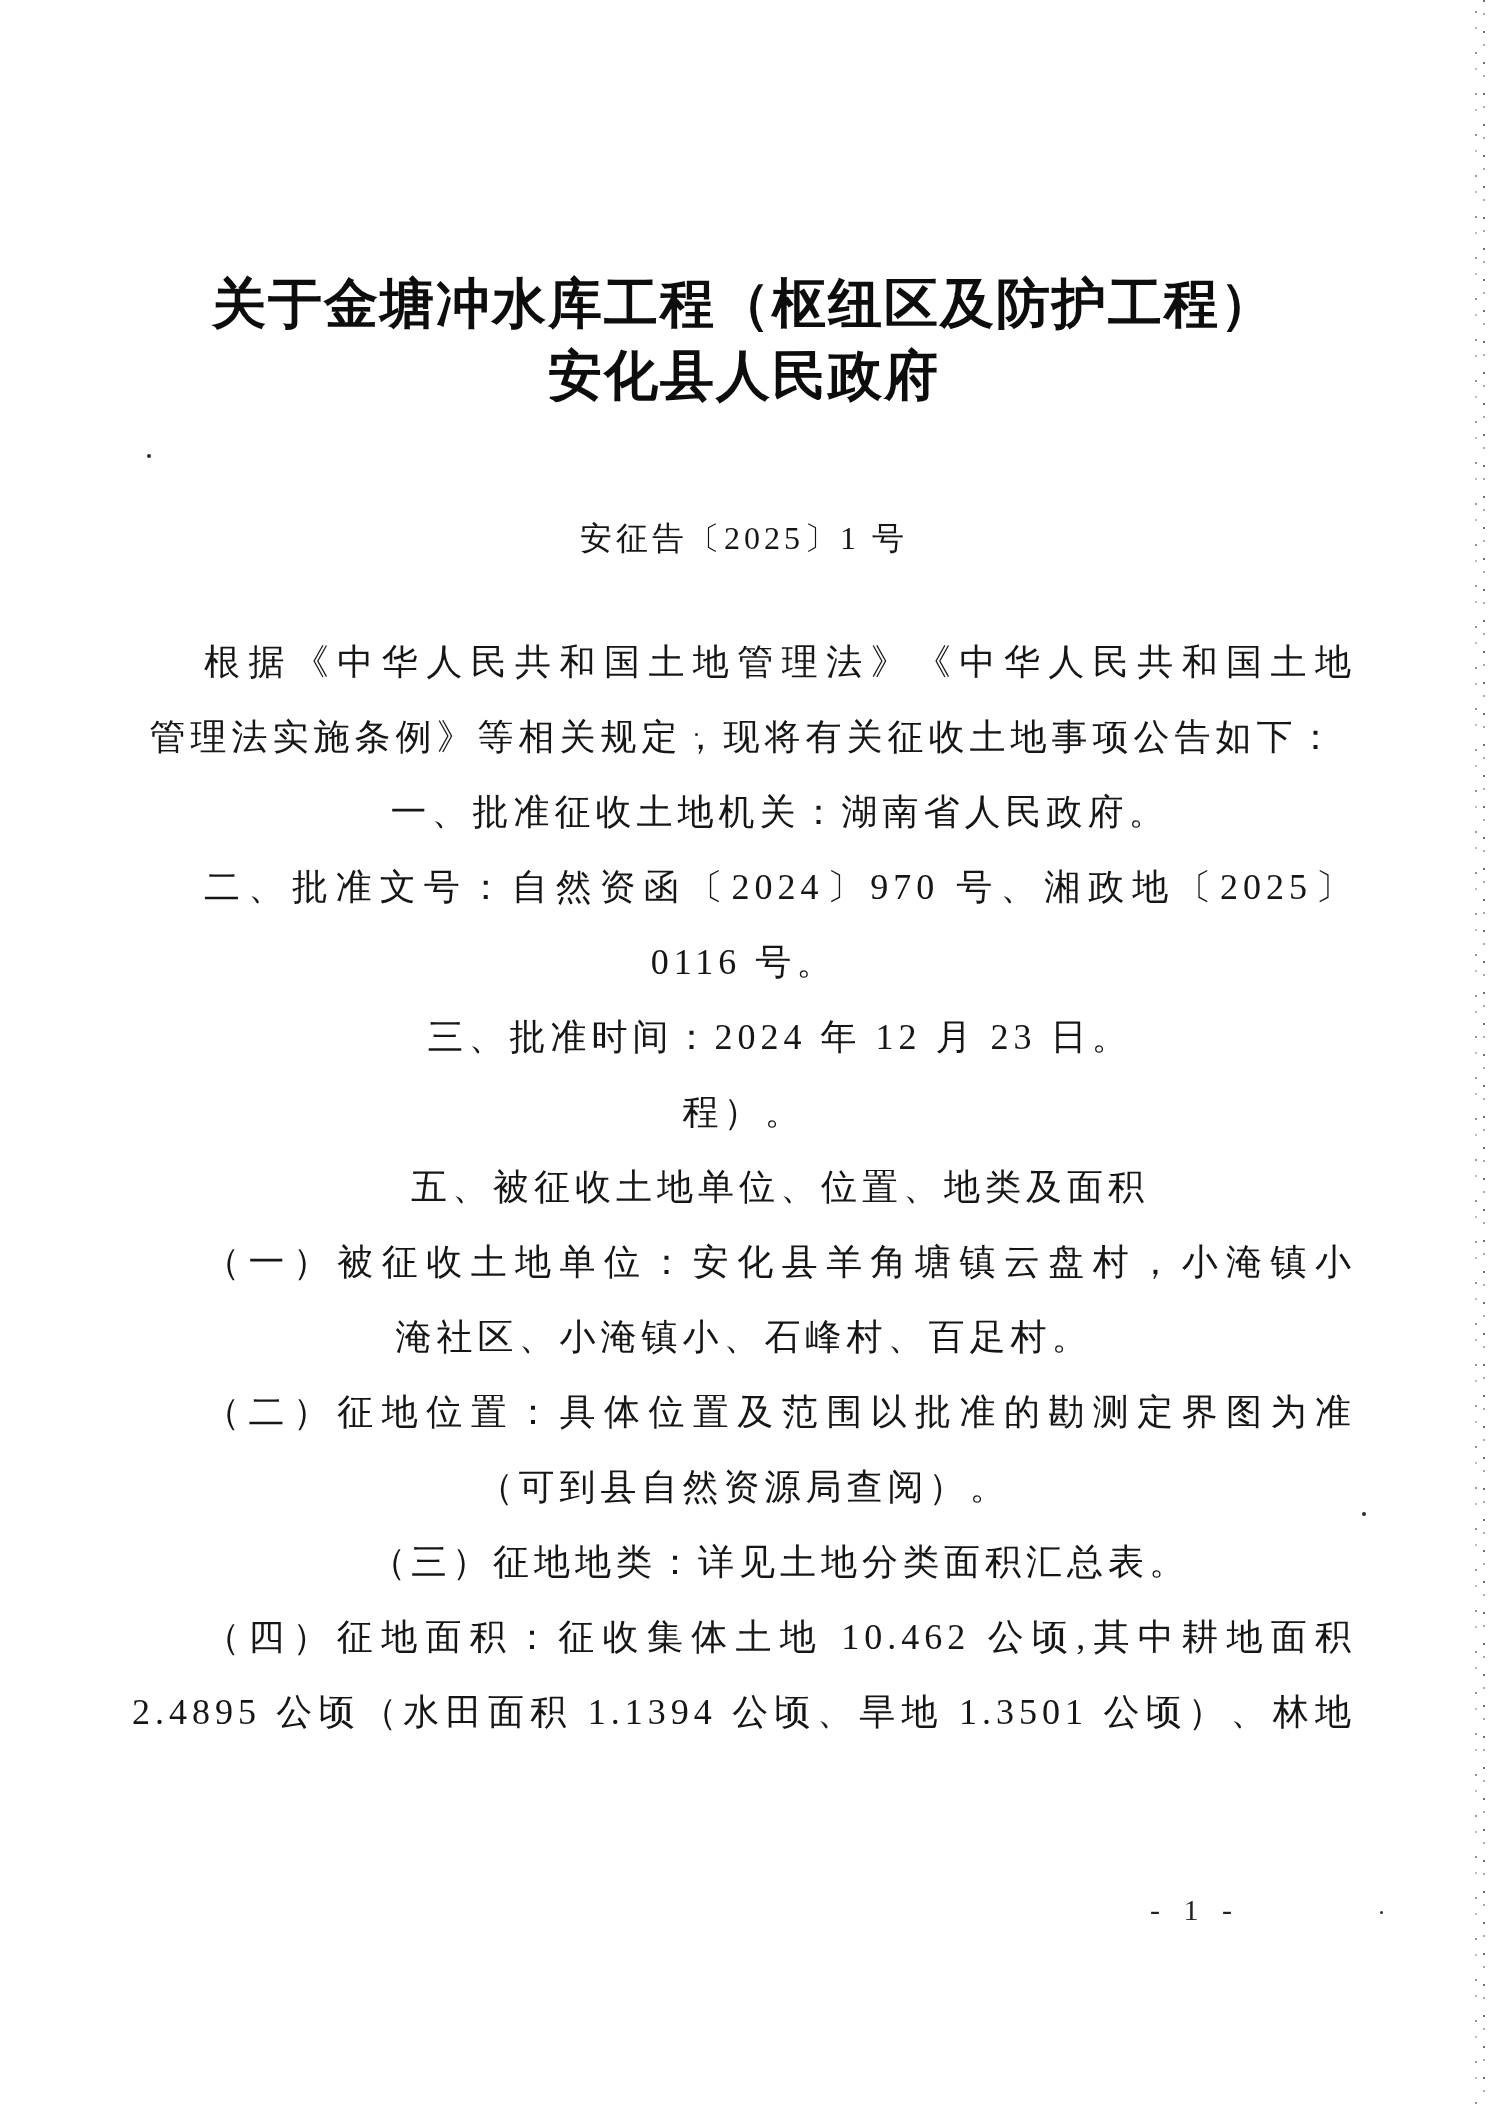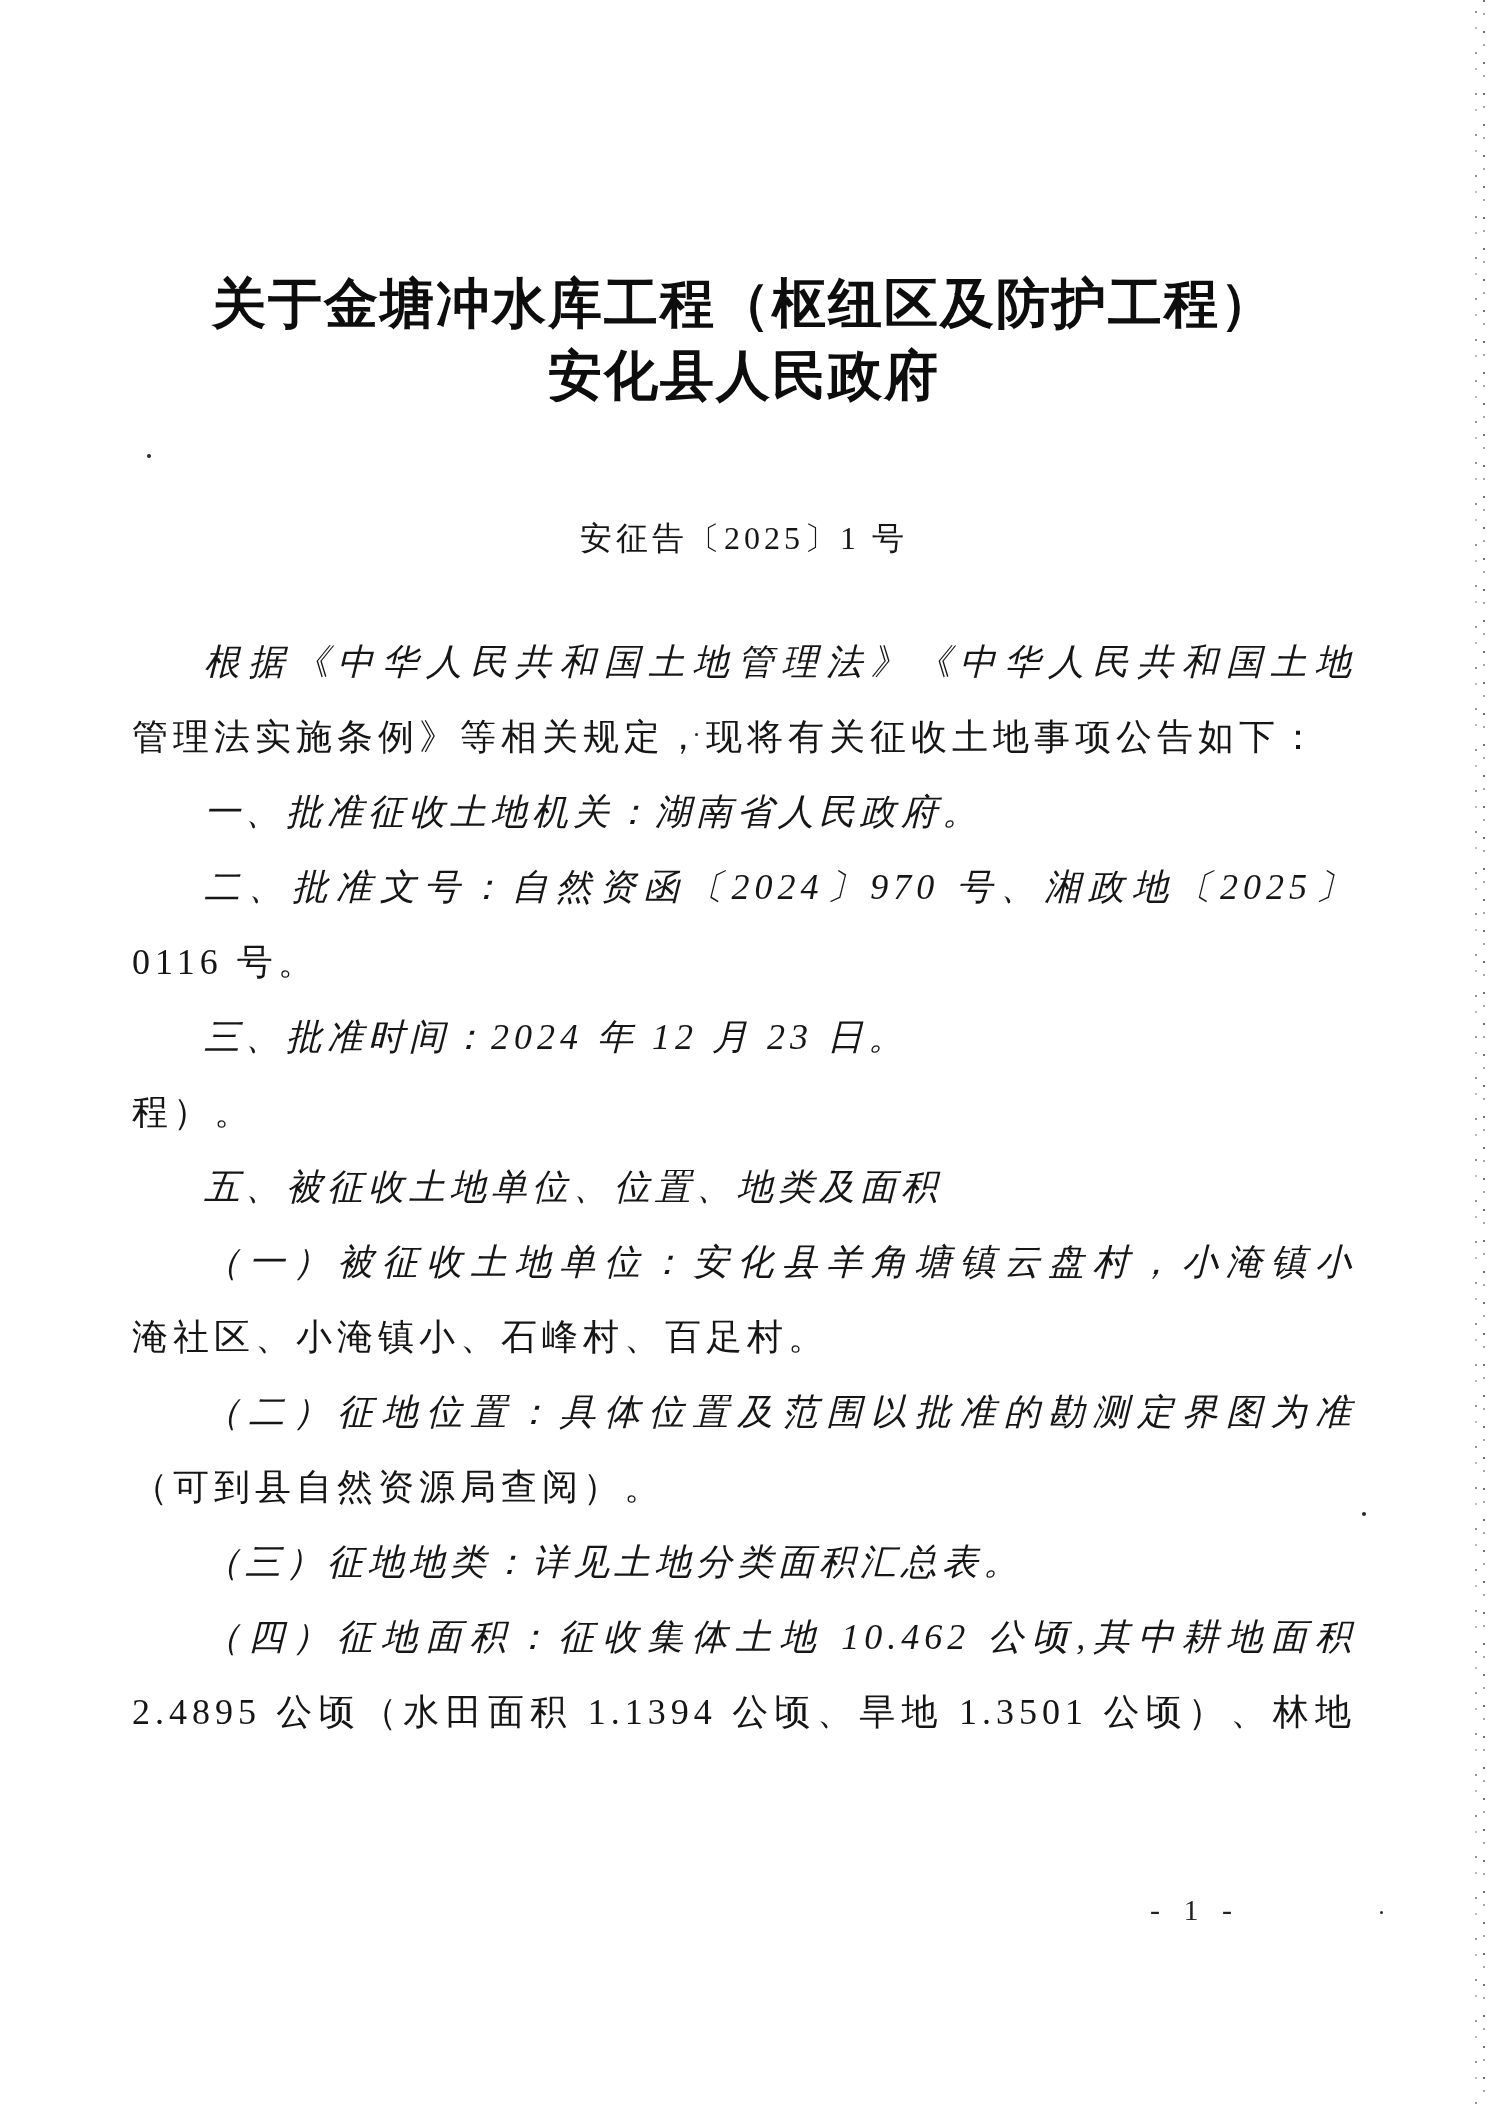--- a/index.html
+++ b/index.html
@@ -38,22 +38,22 @@
   }
   .body-block {
     position: absolute;
     top: 625px;
     left: 132px;
     width: 1224px;
     font-size: 36px;
     line-height: 75px;
     letter-spacing: 5px;
   }
-  .line { min-height: 75px; }
-  .line.indent { padding-left: 72px; font-style: italic; }
+  .line { min-height: 75px; text-align: center; }
+  .line.indent { padding-left: 72px; }
   .line.flush { text-align: justify; text-align-last: justify; }
   .page-number {
     position: absolute;
     top: 1893px;
     left: 1150px;
     font-size: 30px;
     letter-spacing: 8px;
     color: #222;
   }
   

